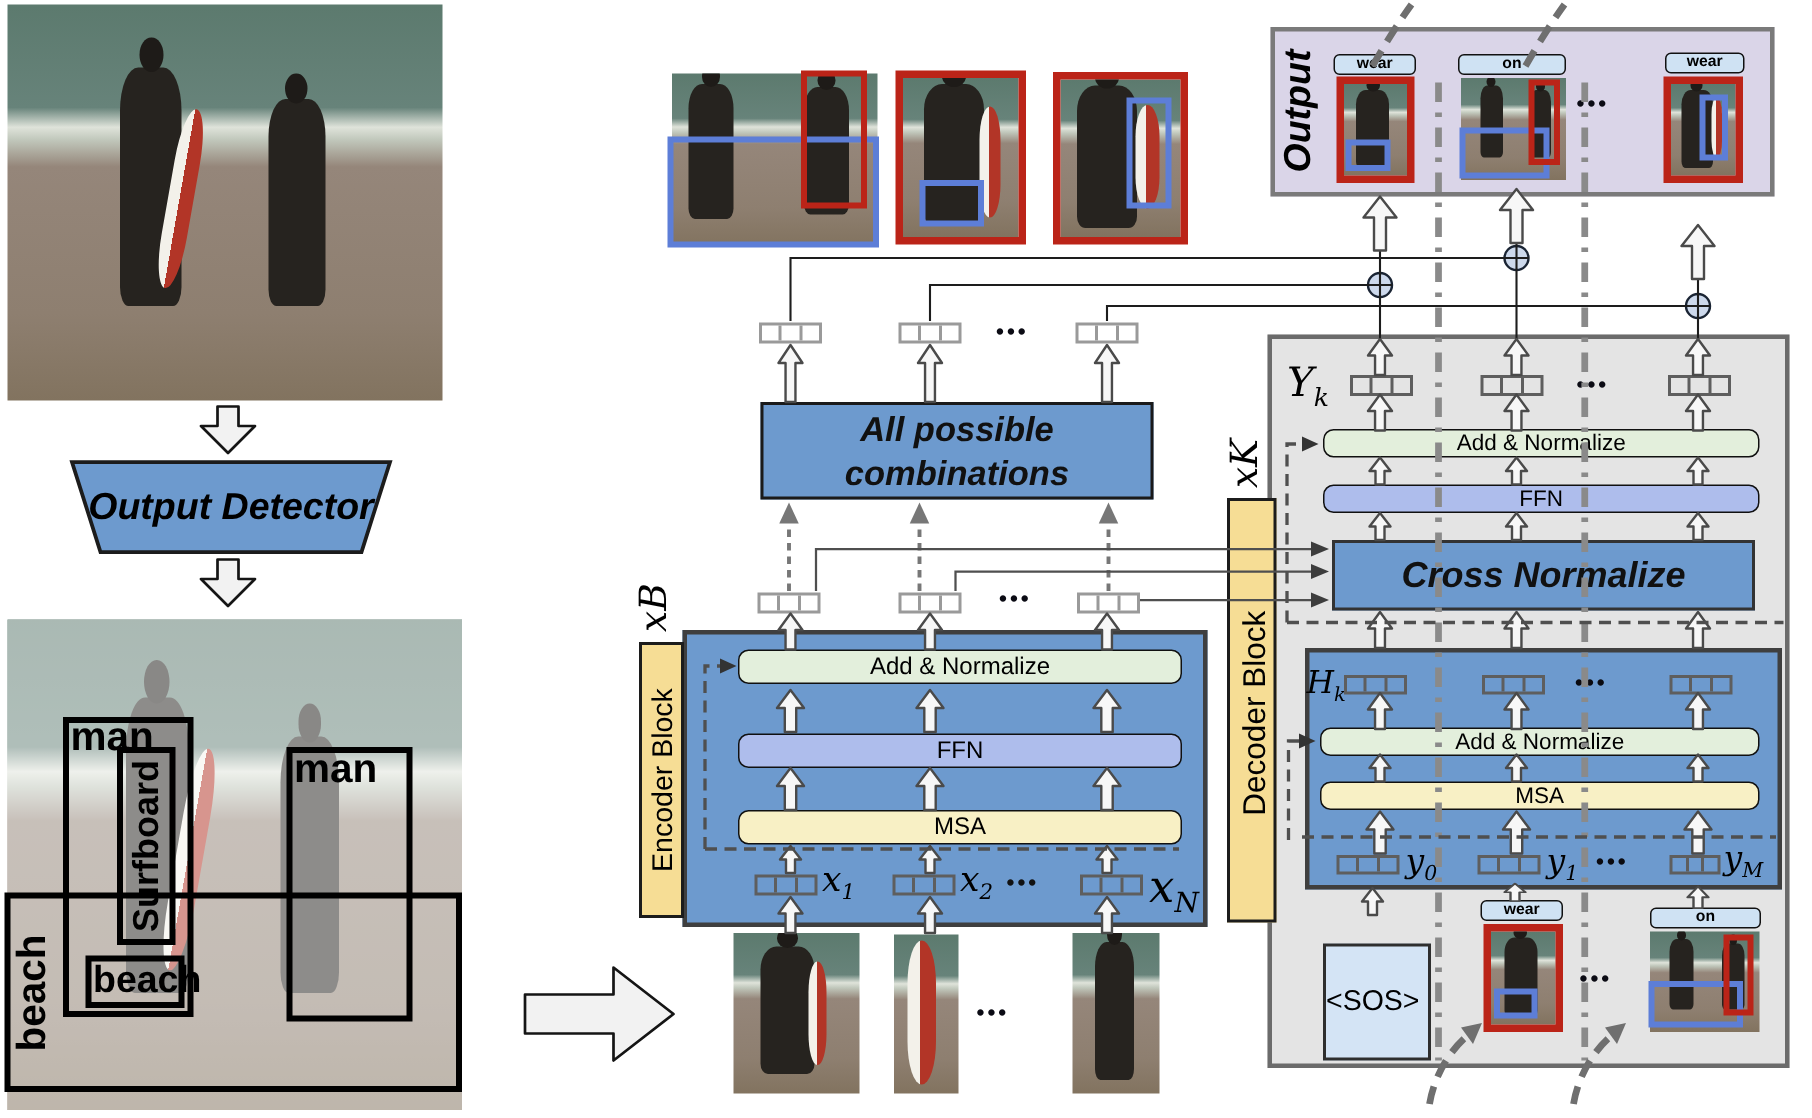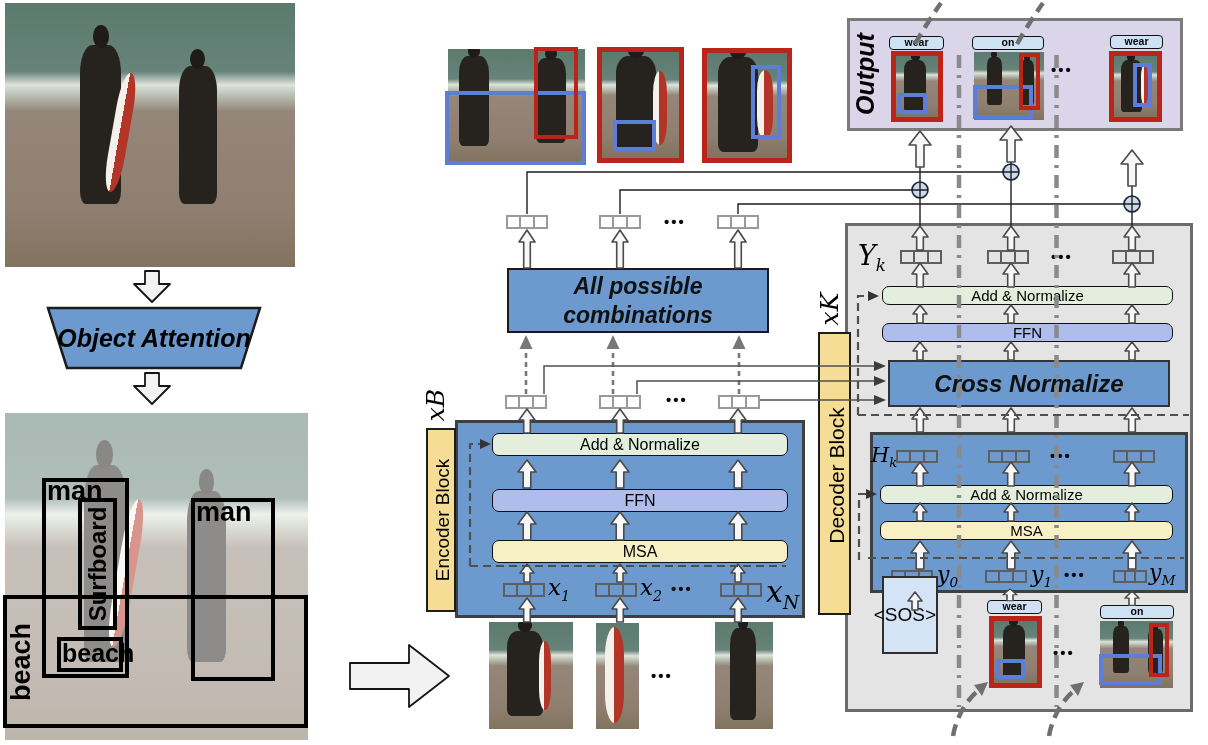--- a/index.html
+++ b/index.html
@@ -78,21 +78,21 @@
   <div class="annlab" style="left:196px;top:499px;font-size:27px;">man</div>
   <div class="bx" style="left:3px;top:595px;width:305px;height:133px;"></div>
   <div class="vlab-wrap" style="left:6px;top:602px;width:30px;height:120px;">
     <span style="left:-45px;top:45px;width:120px;height:30px;font-weight:bold;font-size:27px;line-height:30px;">beach</span>
   </div>
 
   <div class="abs" style="left:46px;top:306px;width:216px;height:64px;">
     <svg width="216" height="64">
       <polygon points="2,2 214,2 195,62 21,62" fill="#6d9ace" stroke="#1c1c1c" stroke-width="2.5"></polygon>
     </svg>
-    <div class="abs" style="left:0;top:0;width:216px;height:64px;display:flex;align-items:center;justify-content:center;font-size:25px;font-weight:bold;font-style:italic;">Object Attention</div>
+    <div class="abs" style="left:0;top:0;width:216px;height:64px;display:flex;align-items:center;justify-content:center;font-size:25px;font-weight:bold;font-style:italic;">Output Detector</div>
   </div>
 
   <div class="photo" style="left:448px;top:49px;width:137px;height:115px;">
     <div class="fig" style="left:8%;top:6%;width:22%;height:78%;"></div>
     <div class="fig" style="left:64%;top:8%;width:22%;height:74%;"></div>
   </div>
   <div class="bx blue" style="left:445px;top:91px;width:141px;height:74px;"></div>
   <div class="bx red" style="left:534px;top:47px;width:44px;height:92px;"></div>
 
   <div class="photo frame-red" style="left:597px;top:47px;width:87px;height:116px;">
@@ -298,21 +298,21 @@
     <span>y</span><sub>1</sub></span>
   <div class="dots" style="left:1064px;top:567px;color:#0a0a10;">•••</div>
   <div class="tok dk" style="left:1113px;top:570px;height:13px;width:34px;">
       <i></i>
       <i></i>
       <i></i>
     </div>
   <span class="mi abs" style="left:1149px;top:560px;font-size:22px;">
     <span>y</span><sub>M</sub></span>
 
-  <div class="abs" style="left:882px;top:576px;width:56px;height:78px;background:#d4e4f5;border:2px solid #2e2e2e;box-sizing:border-box;display:flex;align-items:center;justify-content:flex-end;">
+  <div class="abs" style="left:882px;top:629px;width:72px;height:78px;background:#d4e4f5;border:2px solid #2e2e2e;box-sizing:border-box;display:flex;align-items:center;justify-content:flex-start;">
     <span style="font-size:19px;color:#000;">&lt;SOS&gt;</span>
   </div>
   <div class="badge" style="left:987px;top:600px;width:55px;">wear</div>
   <div class="photo frame-red" style="left:989px;top:616px;width:53px;height:72px;">
     <div class="fig" style="left:20%;top:6%;width:52%;height:86%;"></div>
   </div>
   <div class="bx blue" style="left:996px;top:659px;width:29px;height:20px;"></div>
   <div class="dots" style="left:1053px;top:645px;">•••</div>
   <div class="badge" style="left:1100px;top:605px;width:74px;">on</div>
   <div class="photo" style="left:1100px;top:621px;width:73px;height:67px;">

